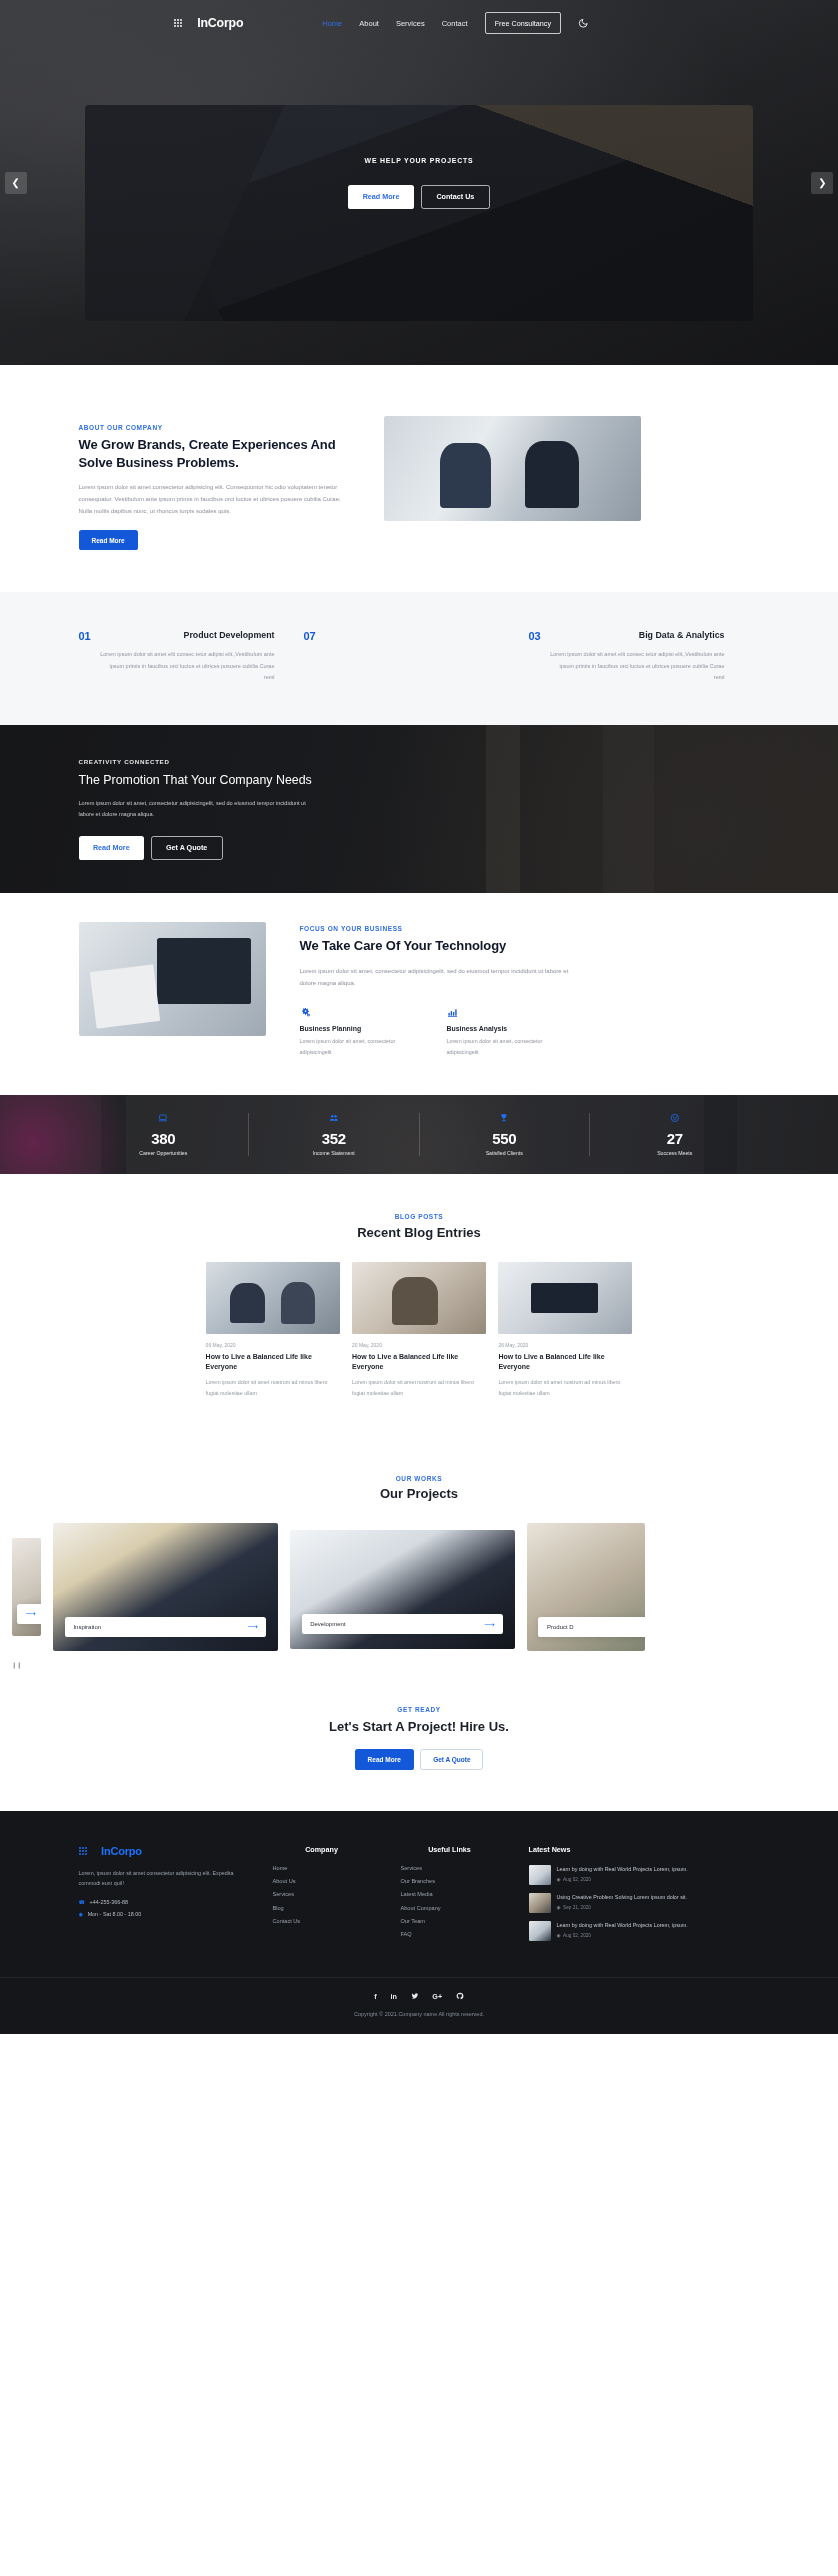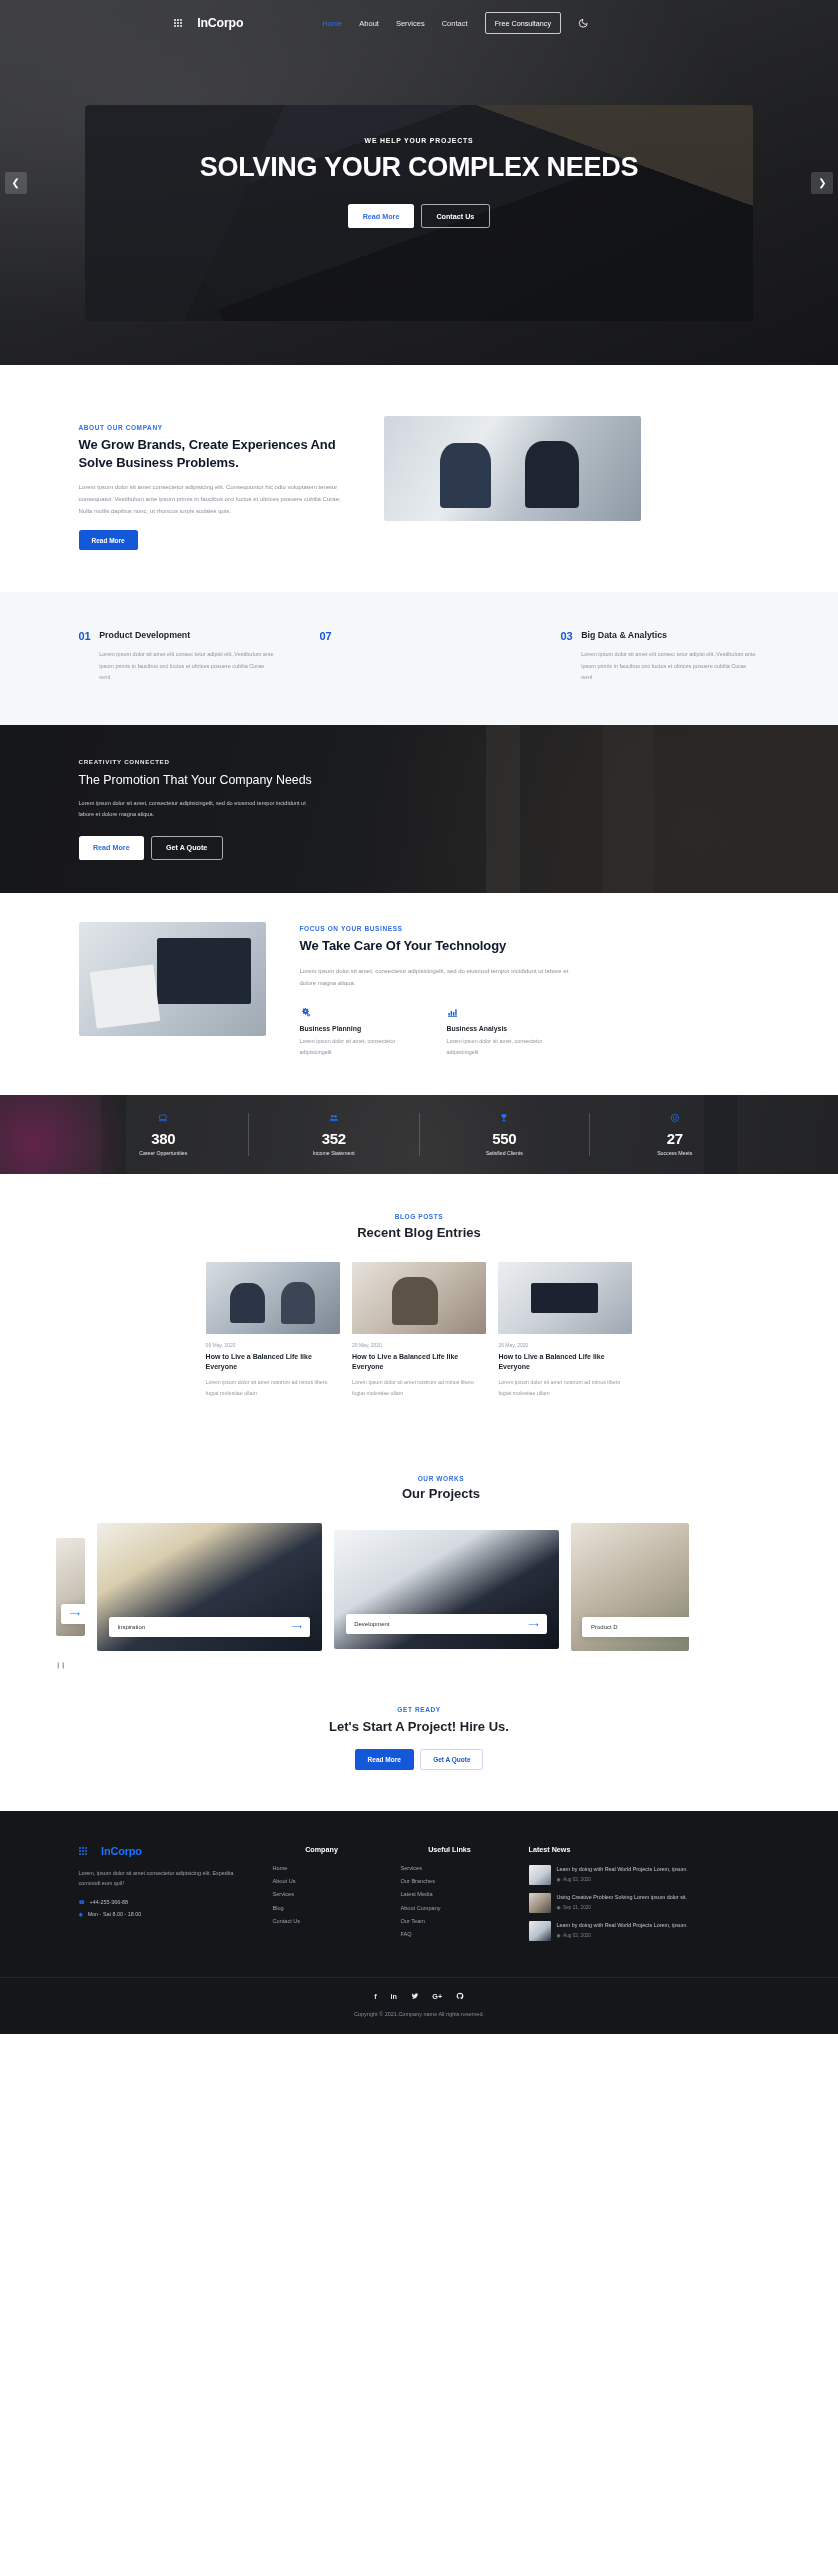--- a/index.html
+++ b/index.html
@@ -78,21 +78,21 @@
   .about-img {
     width:257px; height:105px; border-radius:2px; flex:none; margin-top:2.6px;
     background:linear-gradient(120deg,#cfd6dc 0%,#e8ecef 35%,#b9c2ca 60%,#8e99a4 100%);
     position:relative; overflow:hidden;
   }
   .about-img:before{content:"";position:absolute;left:22%;top:26%;width:20%;height:62%;background:#2d3a4d;border-radius:30% 30% 3.9px 3.9px;}
   .about-img:after{content:"";position:absolute;left:55%;top:24%;width:21%;height:64%;background:#1d2532;border-radius:32% 32% 3.9px 3.9px;}
 
   
   .services { background:#f6f7f9; padding:38px 0 41px; }
-  .svc-row { display:flex; gap:45px; }
+  .svc-row { display:flex; gap:29px;text-align:right; }
   .svc { width:196px; display:flex; gap:8.5px; }
   .svc-num { color:#1358d8; font-size:11px; font-weight:bold; line-height:1.25; }
   .svc-title { font-size:8.8px; font-weight:bold; color:#1b2029; line-height:1.35; }
   .svc-txt { color:#8f949d; font-size:5.5px; line-height:2.1; margin-top:7.2px; }
 
   
   .promo {
     height:168px; position:relative; overflow:hidden;
     background:linear-gradient(105deg,#1d1f22 0%,#26282c 40%,#3a3a38 70%,#44403a 100%);
     display:flex; align-items:center;
@@ -162,21 +162,21 @@
   .bimg.a:after{content:"";position:absolute;left:56%;top:28%;width:26%;height:58%;background:#3b4555;border-radius:40% 40% 3.3px 3.3px;}
   .bimg.b{background:linear-gradient(140deg,#e6e2dc 0%,#c9bfb2 45%,#95897a 100%);}
   .bimg.b:before{content:"";position:absolute;left:30%;top:22%;width:34%;height:66%;background:#5d5246;border-radius:36% 36% 3.9px 3.9px;}
   .bimg.c{background:linear-gradient(140deg,#eceef1 0%,#cfd5db 45%,#9ea7b1 100%);}
   .bimg.c:before{content:"";position:absolute;left:24%;top:30%;width:50%;height:42%;background:#1c2330;border-radius:2px;}
   .bdate { font-size:5px; color:#9aa0a8; margin-top:8.5px; }
   .btitle { font-size:7px; font-weight:bold; color:#1b2029; line-height:1.45; margin-top:3.9px; }
   .bexc { font-size:5.3px; color:#9399a2; line-height:1.9; margin-top:5.2px; }
 
   
-  .projects { padding:34px 0 0; background:#fff; position:relative;margin-left:44px; }
+  .projects { padding:34px 0 0; background:#fff; position:relative; }
   .proj-track { display:flex; gap:11.8px; margin-top:19.6px; padding-left:11.8px; }
   .pcard { position:relative; border-radius:2px; overflow:hidden; flex:none; }
   .pcard.edge { width:29.5px; height:98px; margin-top:14.4px; }
   .pcard.main { width:225px; height:128px; }
   .pcard.mid { width:225px; height:119px; margin-top:6.5px; }
   .p1{background:linear-gradient(150deg,#ece8e2,#c9c2b6 60%,#8e8678);}
   .p2{background:linear-gradient(150deg,#f1efe9 0%,#d9cdae 28%,#2b3342 55%,#161b24 100%);}
   .p3{background:linear-gradient(150deg,#f3f5f7 0%,#d4dae0 35%,#262d3a 62%,#11151c 100%);}
   .p4{background:linear-gradient(150deg,#e9e4da,#b9ae9c 55%,#7d8471);}
   .pcaption {
@@ -255,21 +255,20 @@
         </svg>
     </span>
   </div>
 </div>
 
 <section class="hero">
   <button class="arrow-btn arrow-left">❮</button>
   <button class="arrow-btn arrow-right">❯</button>
   <div class="hero-inner">
     <div class="hero-kicker">WE HELP YOUR PROJECTS</div>
-    <div class="hero-title">SOLVING YOUR COMPLEX NEEDS</div>
     <div class="hero-btns">
       <button class="btn-white">Read More</button>
       <button class="btn-ghost">Contact Us</button>
     </div>
   </div>
 </section>
 
 <section class="about">
   <div class="wrap about-row">
     <div class="about-left">

